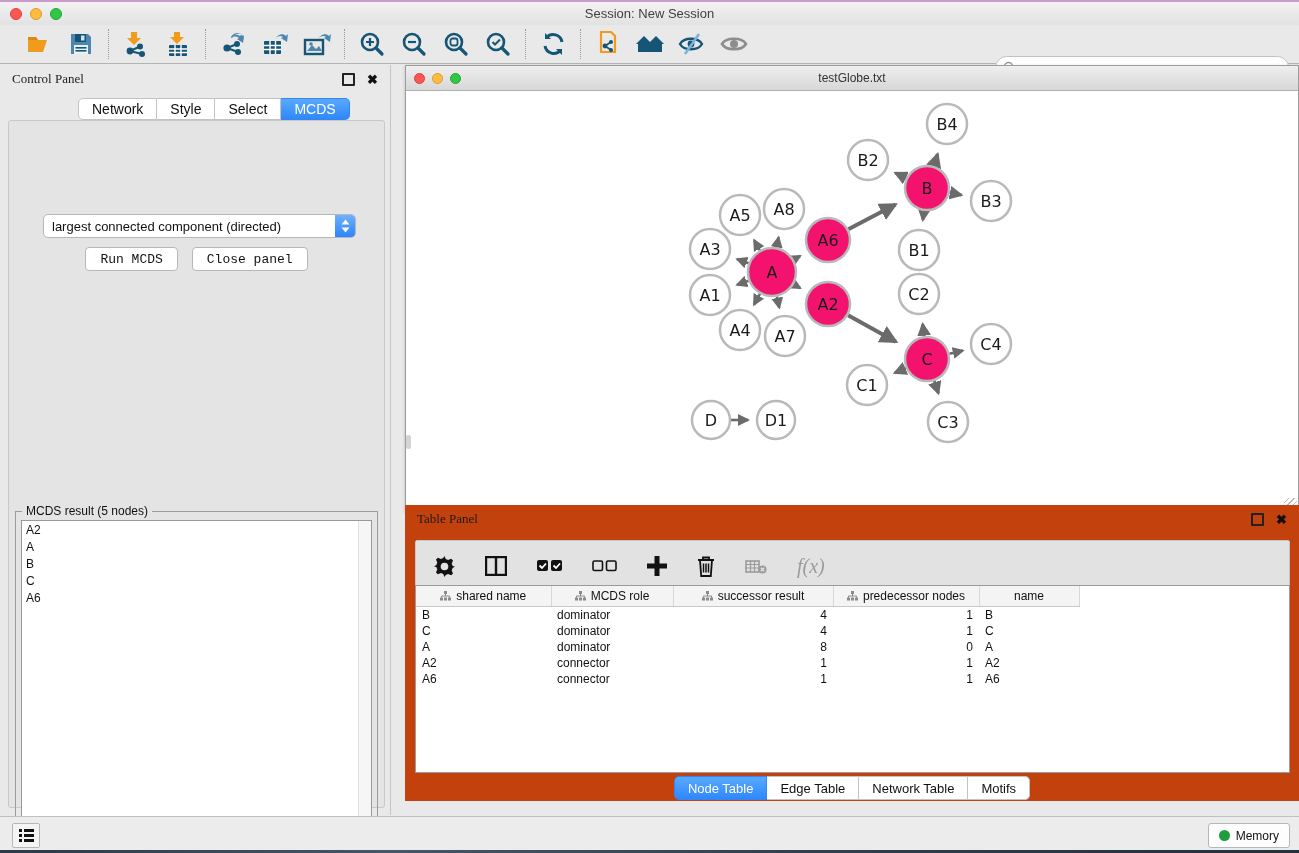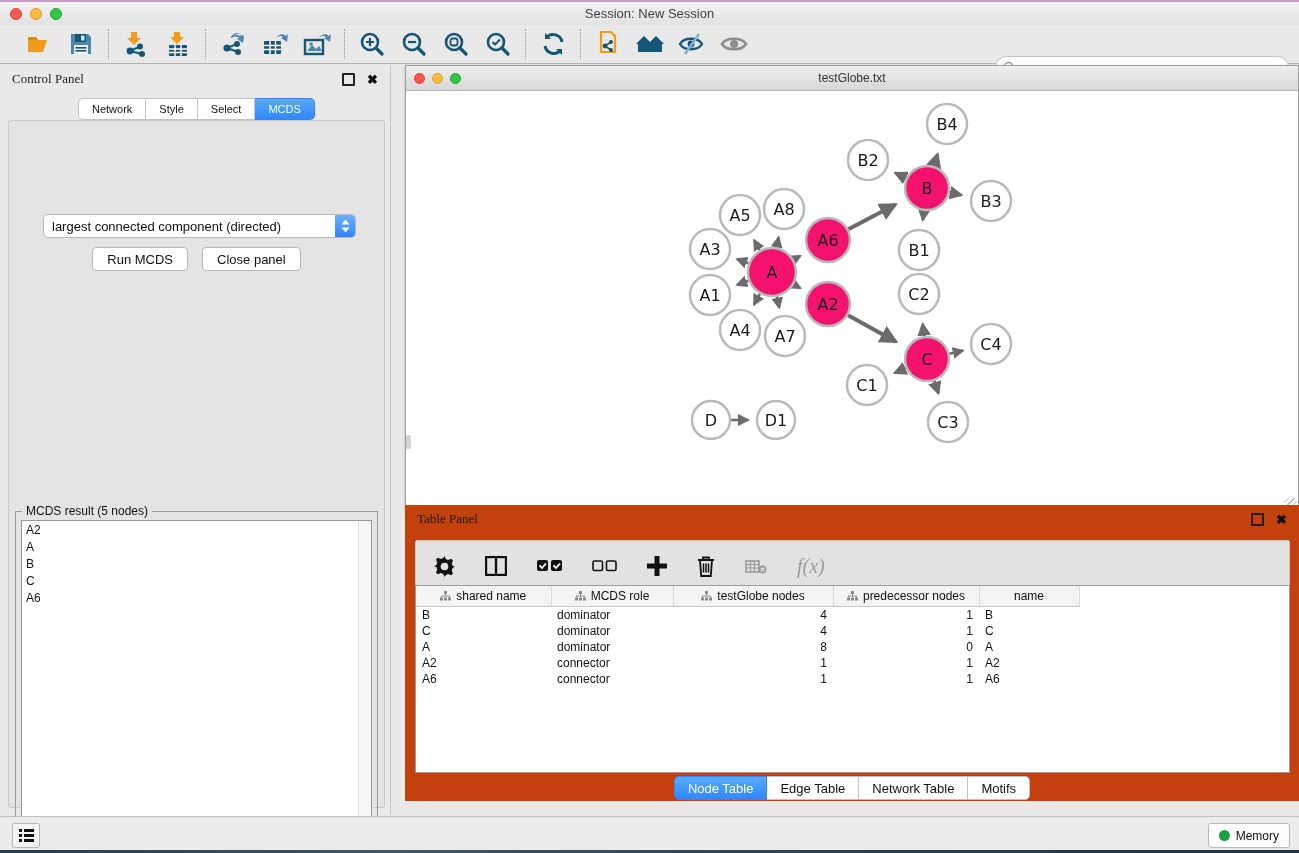--- a/index.html
+++ b/index.html
@@ -27,36 +27,36 @@
   .searchbox input{border:none;outline:none;flex:1;font-size:12px;background:transparent;margin-left:4px;}
 
   
   .control-panel{position:absolute;left:0;top:63px;width:391px;height:750px;background:#e9e9e9;
     border-right:1px solid #c4c4c4;box-sizing:border-box;}
   .panel-titlebar{height:28px;display:flex;align-items:center;padding:0 12px;font-size:13px;color:#1c1c1c;font-family:Liberation Serif, serif;}
   .panel-title{flex:1;}
   .float-box{width:9px;height:9px;border:2px solid #222;border-radius:1px;margin-right:12px;cursor:pointer;}
   .close-x{font-size:13px;font-weight:bold;color:#111;cursor:pointer;line-height:1;}
   .tabs-row{position:absolute;left:78px;top:33px;display:flex;height:22px;}
-  .seg{background:#fff;border:1px solid #c3c3c3;border-left:none;font-size:11px;color:#111;
+  .seg{background:#fff;border:1px solid #c3c3c3;border-left:none;font-size:14px;color:#111;
     display:flex;align-items:center;justify-content:center;padding:0 13px;cursor:pointer;}
   .seg:first-child{border-left:1px solid #c3c3c3;border-radius:5px 0 0 5px;}
   .seg:last-child{border-radius:0 5px 5px 0;}
   .seg.sel{background:linear-gradient(#59aaff,#2f87fb);border-color:#2f87fb;color:#fff;}
   .cp-pane{position:absolute;left:8px;top:55px;width:375px;height:686px;background:#e4e4e4;
     border:1px solid #c9c9c9;border-radius:3px;}
   .opt-label{text-align:center;margin-top:18px;font-size:14px;color:#111;}
   .combo{position:absolute;left:34px;top:93px;width:313px;height:24px;background:#fff;border:1px solid #b7b7b7;
     border-radius:5px;display:flex;align-items:center;box-sizing:border-box;cursor:pointer;}
   .combo-text{flex:1;font-size:13px;padding-left:8px;color:#111;white-space:nowrap;overflow:hidden;}
   .combo-btn{width:20px;height:22px;background:linear-gradient(#6db1ff,#2c84fb);border-radius:0 4px 4px 0;
     display:flex;flex-direction:column;align-items:center;justify-content:center;gap:2px;}
   .cp-buttons{position:absolute;left:0;top:126px;width:100%;display:flex;justify-content:center;gap:14px;}
   .pbtn{background:#fff;border:1px solid #b7b7b7;border-radius:4px;height:22px;padding:0 14px;
-    font-size:13px;color:#111;display:flex;align-items:center;cursor:pointer;}
+    font-size:13px;color:#111;display:flex;align-items:center;cursor:pointer;font-family:Liberation Mono, monospace;}
   .result-box{position:absolute;left:6px;top:390px;width:361px;height:336px;border:1px solid #9b9b9b;}
   .result-label{position:absolute;left:6px;top:-8px;background:#e4e4e4;padding:0 4px;font-size:12px;color:#111;}
   .result-list{position:absolute;left:5px;top:8px;right:5px;bottom:5px;background:#fff;border:1px solid #999;overflow:hidden;}
   .result-scroll{position:absolute;right:0;top:0;width:12px;height:100%;background:#f6f6f6;border-left:1px solid #e2e2e2;}
   .result-item{font-size:12px;color:#111;padding:1.5px 4px;cursor:default;}
 
   
   .net-window{position:absolute;left:405px;top:63px;width:894px;height:447px;background:#fff;
     border:1px solid #9c9c9c;box-sizing:border-box;box-shadow:0 1px 3px rgba(0,0,0,.2);}
   .net-titlebar{height:24px;background:linear-gradient(#efefef,#d7d7d7);border-bottom:1px solid #b0b0b0;position:relative;}
@@ -485,21 +485,21 @@
               </th>
             <th>
                 <div class="th-inner">
                   <svg width="11" height="10" viewBox="0 0 11 10">
                     <rect x="4" y="0" width="3" height="3" fill="#8a8a8a"></rect>
                     <rect x="0" y="6.5" width="3" height="3" fill="#8a8a8a"></rect>
                     <rect x="4" y="6.5" width="3" height="3" fill="#8a8a8a"></rect>
                     <rect x="8" y="6.5" width="3" height="3" fill="#8a8a8a"></rect>
                     <path d="M5.5 3v2M1.5 6.5V5h8v1.5" stroke="#8a8a8a" fill="none"></path>
                   </svg>
-                  <span>testGlobe nodes</span>
+                  <span>successor result</span>
                 </div>
               </th>
             <th>
                 <div class="th-inner">
                   <svg width="11" height="10" viewBox="0 0 11 10">
                     <rect x="4" y="0" width="3" height="3" fill="#8a8a8a"></rect>
                     <rect x="0" y="6.5" width="3" height="3" fill="#8a8a8a"></rect>
                     <rect x="4" y="6.5" width="3" height="3" fill="#8a8a8a"></rect>
                     <rect x="8" y="6.5" width="3" height="3" fill="#8a8a8a"></rect>
                     <path d="M5.5 3v2M1.5 6.5V5h8v1.5" stroke="#8a8a8a" fill="none"></path>

